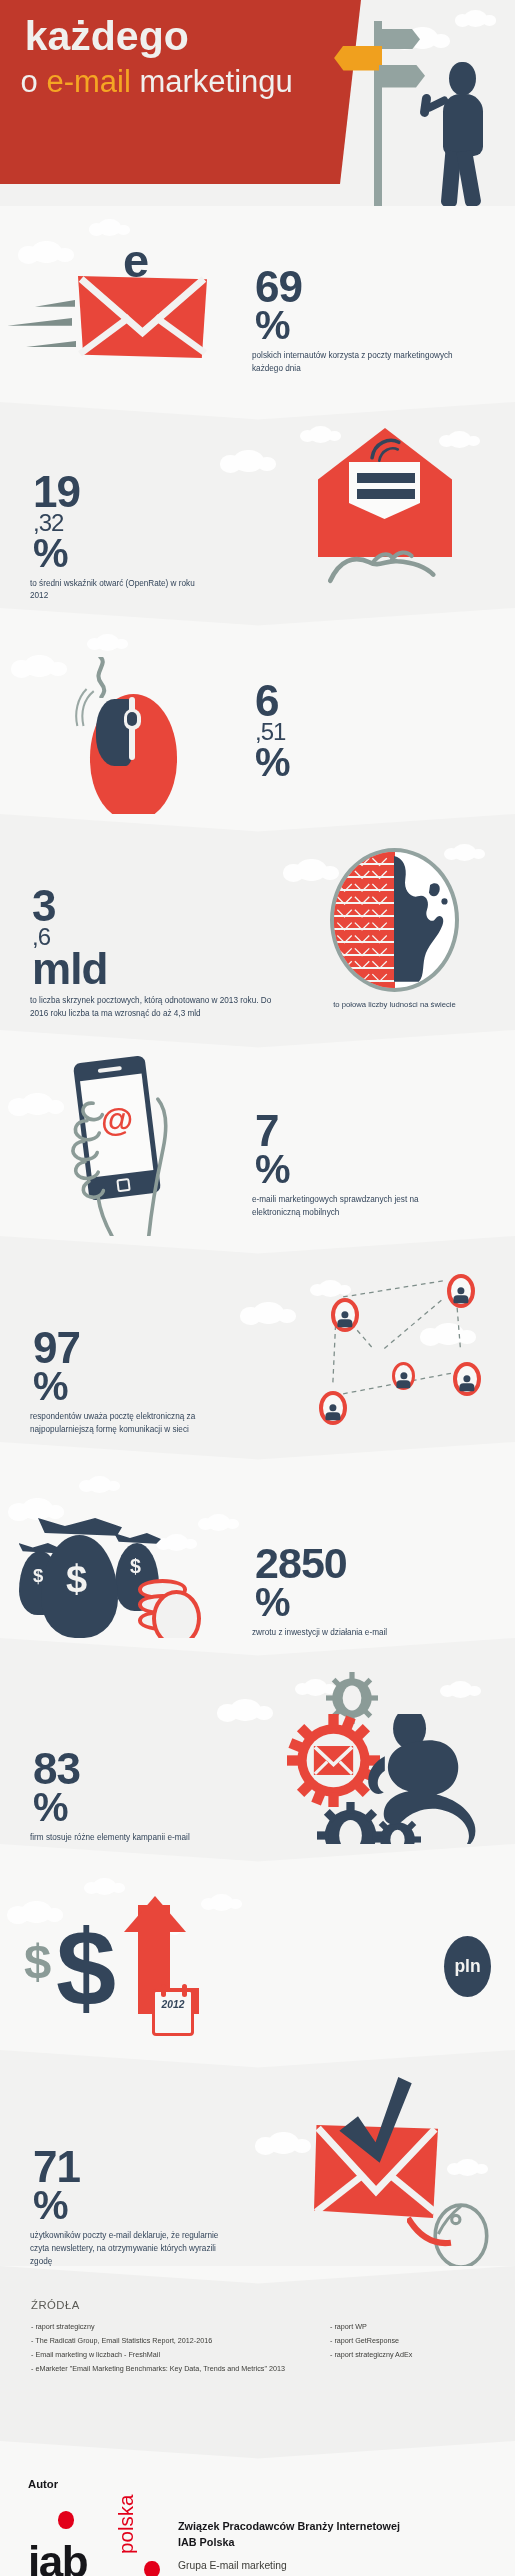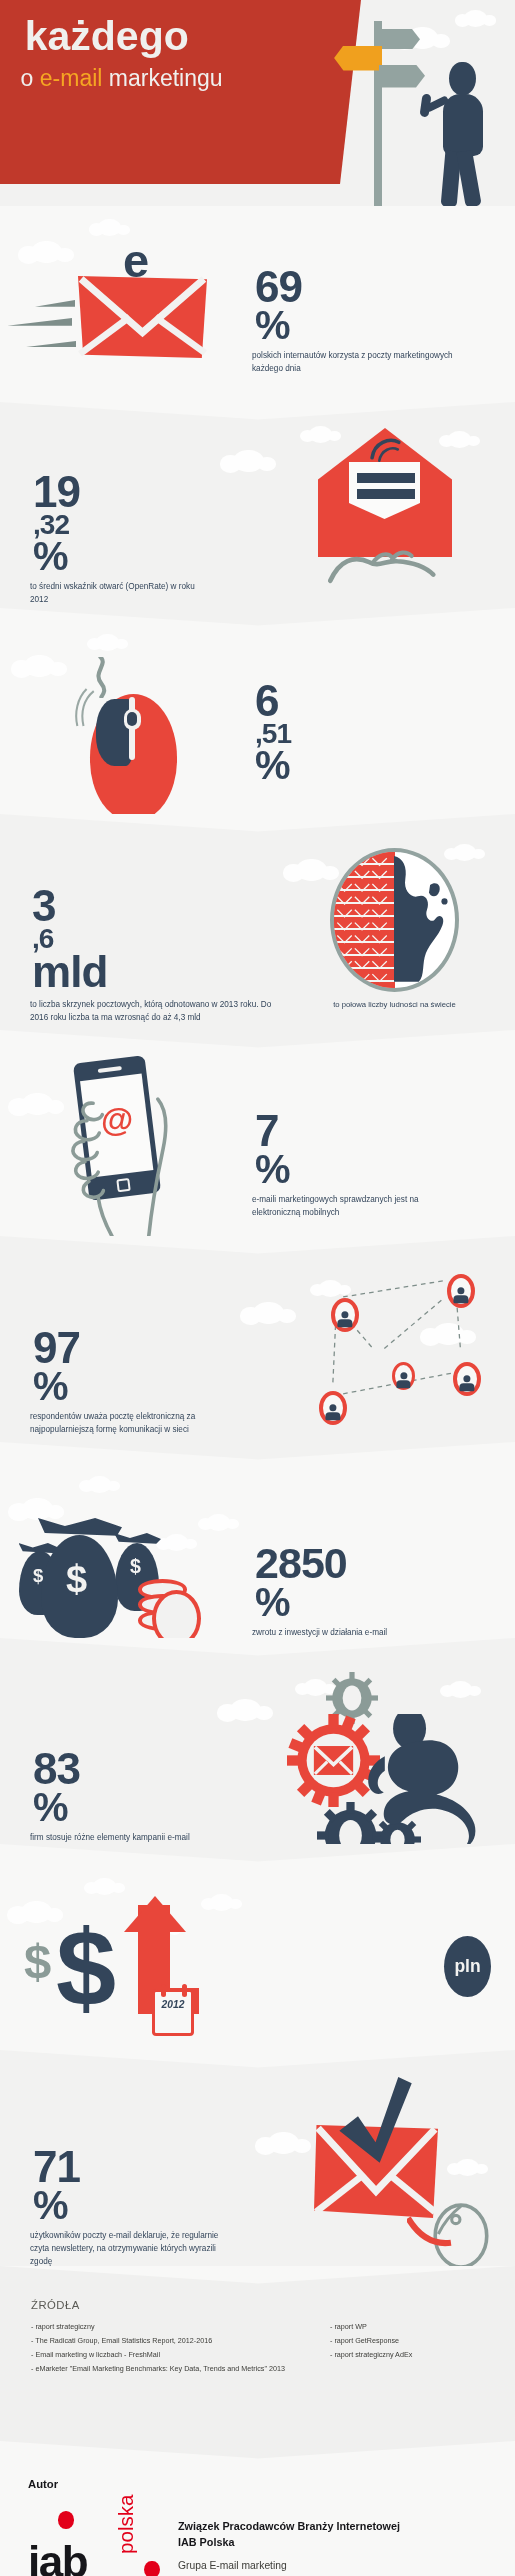--- a/index.html
+++ b/index.html
@@ -20,21 +20,21 @@
     background:#c0392b;
     clip-path: polygon(0 0, 361px 0, 340px 184px, 0 184px);
   }
   .hdr-title { position:absolute; left:20.6px; top:15.5px; z-index:5; }
   .hdr-line1 { display:flex; align-items:flex-end; }
   .hdr-10 {
     font-size:77px; font-weight:bold; color:#f0f0ee; line-height:0.85;
     letter-spacing:-2.1px;
   }
   .hdr-faktow { font-size:41px; font-weight:bold; color:#f0f0ee; line-height:1; margin-left:4.1px; margin-bottom:2.1px; }
-  .hdr-line2 { margin-top:7.2px; font-size:23px; line-height:1.05; white-space:nowrap; }
+  .hdr-line2 { margin-top:7.2px; font-size:31px; line-height:1.05; white-space:nowrap; }
   .hdr-o { color:#f0f0ee; }
   .hdr-email { color:#f5a623; }
   .hdr-mk { color:#f0f0ee; }
 
   
   .signpost { position:absolute; left:330px; top:15.5px; width:93px; height:191px; z-index:4; }
   .post-pole { position:absolute; left:44px; top:5.2px; width:8.2px; height:185px; background:#93a3a0; }
   .sign-a { position:absolute; left:49px; top:13.4px; width:41px; height:20.6px; background:#93a3a0;
             clip-path: polygon(0 0, 33px 0, 41px 10.3px, 33px 20.6px, 0 20.6px); }
   .sign-b { position:absolute; left:4.1px; top:30px; width:48px; height:25px; background:#f0a01e;
@@ -66,21 +66,21 @@
     clip-path: polygon(0 0, 258px 17.5px, 515px 0, 515px 0, 515px 0, 0 0);
   }
 
   
   .stat { position:absolute; z-index:6; }
   .big {
     font-weight:bold; color:#33455a; line-height:0.92; letter-spacing:-1px;
     display:flex; align-items:baseline;flex-direction:column;
   }
   .big .num { font-size:44px; }
-  .big .dec { font-size:28px; font-weight:bold; margin-left:0.5px; }
+  .big .dec { font-size:24px; font-weight:normal; margin-left:0.5px; }
   .big .unit { font-size:44px; margin-left:2.1px; }
   .big .pct  { font-size:40px; margin-left:3.1px; }
   .desc { margin-top:6.2px; font-size:8.2px; line-height:1.55; color:#33455a; max-width:216px; }
   .caption { font-size:7.7px; line-height:1.45; color:#33455a; text-align:center; }
 
   
   .cloud { position:absolute; background:#ffffff; border-radius:50%; z-index:1; opacity:.95; }
   .cloud::before, .cloud::after { content:""; position:absolute; background:#ffffff; border-radius:50%; }
   .cl-a { width:31px; height:21.6px; }
   .cl-a::before { width:21.6px; height:17.5px; left:-13.4px; top:5.2px; }

